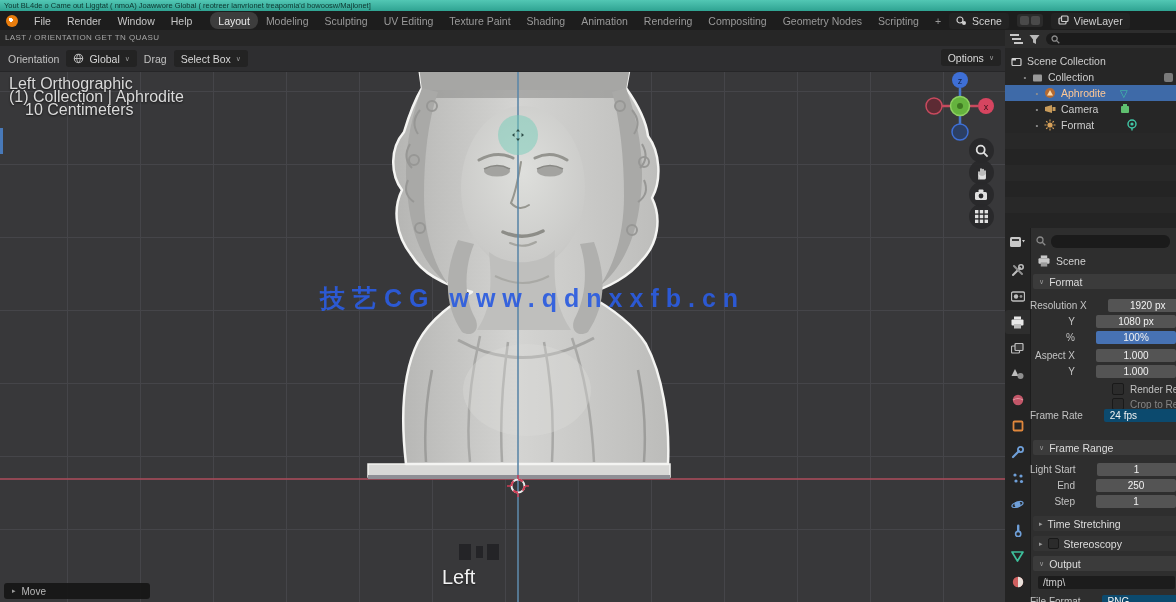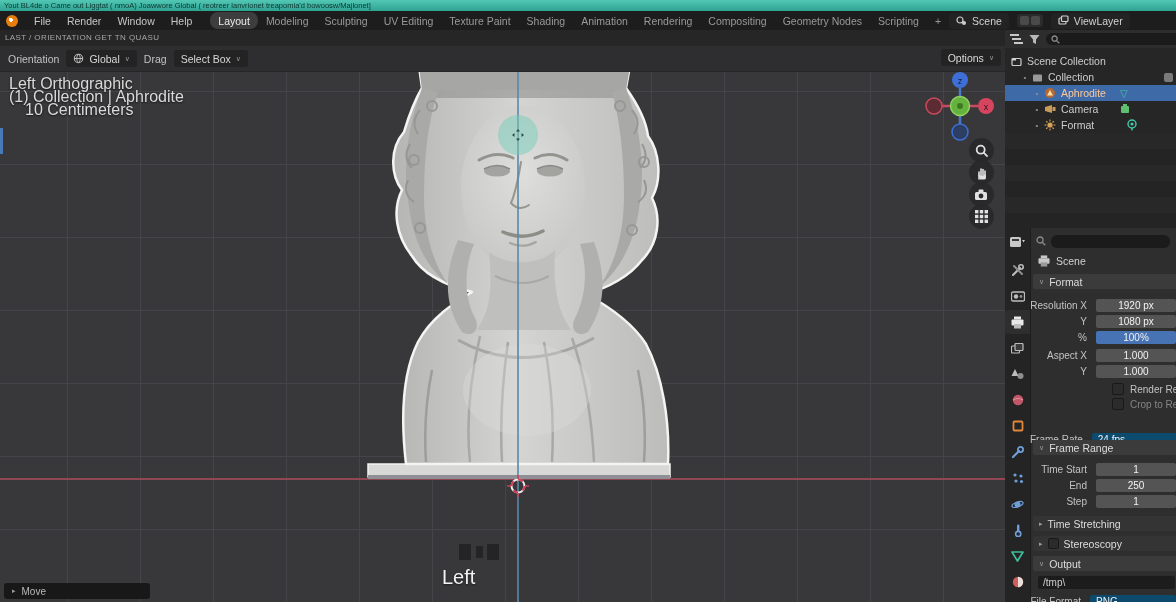--- a/index.html
+++ b/index.html
@@ -59,21 +59,21 @@
   .props{left:1005px;top:228px;width:171px;height:374px;background:#2e2e2e;overflow:hidden;}
   .tabstrip{left:0;top:0;width:25px;height:374px;background:#242424;border-right:1px solid #1d1d1d;}
   .ptab{position:absolute;left:0;width:25px;height:24px;display:flex;align-items:center;justify-content:center;}
   .ptab.active{background:#2e2e2e;border-radius:3px 0 0 3px;}
   .pmain{left:25px;top:0;width:146px;height:374px;}
   .psearch{position:absolute;left:6px;top:6px;width:134px;height:14px;display:flex;align-items:center;gap:5px;}
   .pcrumb{position:absolute;left:8px;top:27px;display:flex;align-items:center;gap:6px;font-size:10.5px;color:#d2d2d2;}
   .sechead{position:absolute;left:3px;width:140px;height:15px;background:#3b3b3b;border-radius:2px;
            display:flex;align-items:center;gap:5px;padding-left:6px;font-size:10.5px;color:#dddddd;}
   .prow{position:absolute;left:0;width:146px;height:14px;display:flex;align-items:center;}
-  .plabel{width:92px;text-align:right;padding-right:9px;font-size:10px;color:#c3c3c3;white-space:nowrap;}
+  .plabel{width:92px;text-align:right;padding-right:21px;font-size:10px;color:#c3c3c3;white-space:nowrap;}
   .pfield{width:80px;height:13px;background:#545454;border-radius:2px;font-size:10px;color:#f2f2f2;
           text-align:center;line-height:13px;white-space:nowrap;flex:0 0 auto;}
   .pfield.blue{background:#4772b3;}
   .pfield.menu{background:#0c4a6e;text-align:left;padding-left:6px;}
   .cbox{width:10px;height:10px;background:#2b2b2b;border:1px solid #191919;border-radius:2px;flex:0 0 auto;}
   .cblabel{font-size:10px;color:#c3c3c3;margin-left:6px;white-space:nowrap;}
   .cblabel.dim{color:#858585;}
   .pathfield{position:absolute;left:8px;width:132px;height:13px;background:#1c1c1c;border-radius:2px;
              font-size:10px;color:#cfcfcf;padding-left:5px;line-height:13px;}
   svg{display:block;}
@@ -216,20 +216,21 @@
         <span class="caret">∨</span>
       </span>
     </div>
 
     <div class="abs vp-overlay-text" style="left:9px;top:45px">Left Orthographic</div>
     <div class="abs vp-overlay-text" style="left:9px;top:58px">(1) Collection | Aphrodite</div>
     <div class="abs vp-overlay-text" style="left:25px;top:71px">10 Centimeters</div>
 
     <div class="abs edge-accent" style="top:98px;height:26px"></div>
 
+    <div class="abs watermark" style="left:320px;top:252px">技艺CG www.qdnxxfb.cn</div>
 
     <div class="abs cursor-hl" style="left:498px;top:85px">
       <svg width="12" height="12" viewBox="0 0 12 12">
           <path d="M6 0 L8 2.5 H4 Z M6 12 L4 9.5 H8 Z M0 6 L2.5 4 V8 Z M12 6 L9.5 8 V4 Z" fill="#2a4a45"></path>
         </svg>
     </div>
 
     <svg class="abs" style="left:507px;top:445px" width="22" height="22" viewBox="0 0 22 22">
       <circle cx="11" cy="11" r="6.5" fill="none" stroke="#ececec" stroke-width="2"></circle>
       <circle cx="11" cy="11" r="6.5" fill="none" stroke="#cf3d55" stroke-width="2" stroke-dasharray="5 5"></circle>
@@ -504,31 +505,31 @@
         <span class="pfield">1.000</span>
       </div>
       <div class="prow" style="top:154px;padding-left:82px">
         <span class="cbox"></span>
         <span class="cblabel">Render Region</span>
       </div>
       <div class="prow" style="top:169px;padding-left:82px">
         <span class="cbox"></span>
         <span class="cblabel dim">Crop to Render Region</span>
       </div>
-      <div class="prow" style="top:204px">
+      <div class="prow" style="top:180px">
         <span class="plabel">Frame Rate</span>
         <span class="pfield menu">24 fps</span>
       </div>
 
       <div class="sechead" style="top:212px">
         <span class="caret">∨</span>
         <span>Frame Range</span>
       </div>
       <div class="prow" style="top:234px">
-        <span class="plabel">Time Start</span>
+        <span class="plabel">Light Start</span>
         <span class="pfield">1</span>
       </div>
       <div class="prow" style="top:250px">
         <span class="plabel">End</span>
         <span class="pfield">250</span>
       </div>
       <div class="prow" style="top:266px">
         <span class="plabel">Step</span>
         <span class="pfield">1</span>
       </div>

